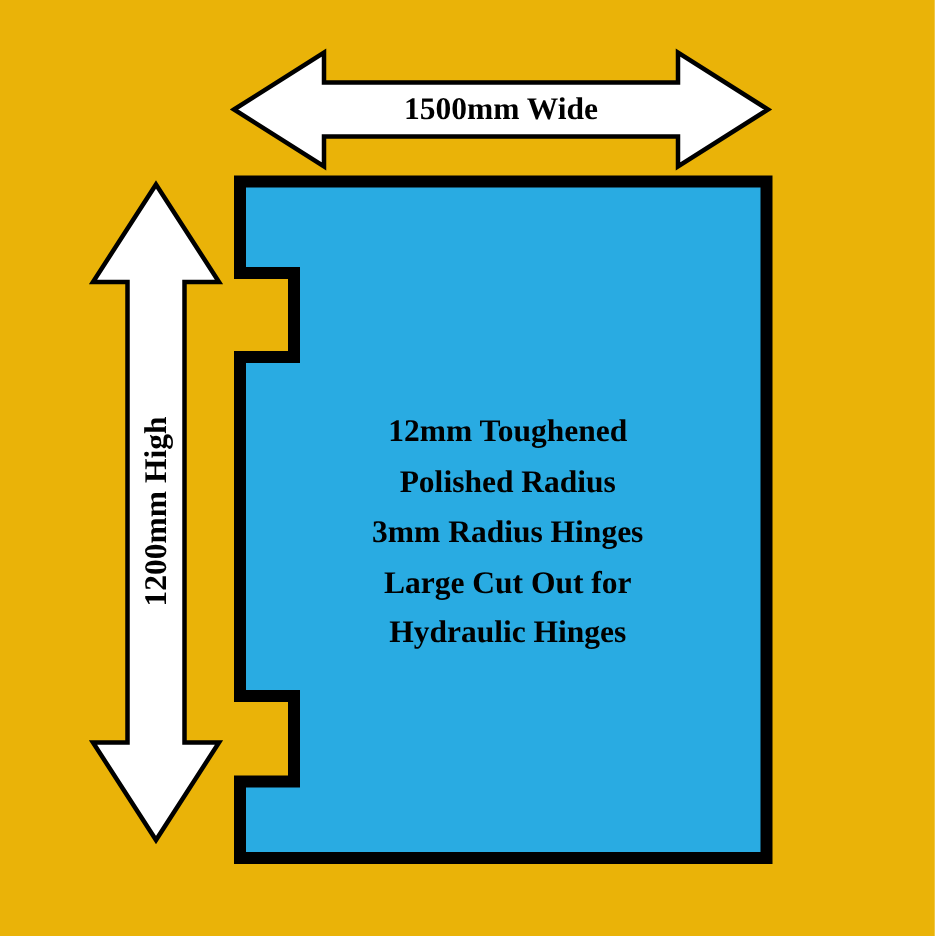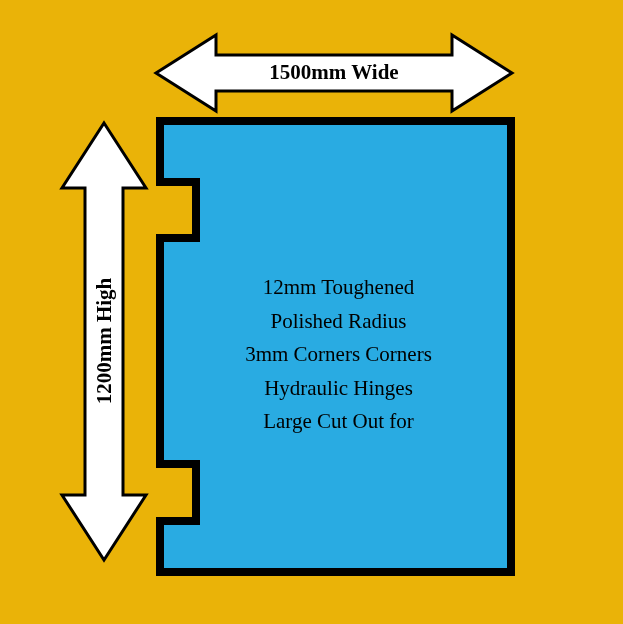--- a/index.html
+++ b/index.html
@@ -42,21 +42,21 @@
     top: 341px;
     transform: translate(-50%, -50%) rotate(-90deg);
     transform-origin: center center;
   }
   .panel-text {
     position: absolute;
     left: 166px;
     top: 271px;
     width: 345px;
     text-align: center;
-    font-weight: normal;
+    font-weight: bold;
     font-size: 21px;
     line-height: 33.5px;
     color: #000000;
   }
 </style>
 </head>
 <body>
 
 <div class="canvas">
 
@@ -69,18 +69,18 @@
     <path d="M 160 121 L 511 121 L 511 572 L 160 572 L 160 521 L 196 521 L 196 464 L 160 464 L 160 238 L 196 238 L 196 182 L 160 182 Z" stroke="#000000" stroke-width="8" stroke-linejoin="miter" fill="#29ABE2"></path>
   </svg>
 
   <div class="dim-label width-label">1500mm Wide</div>
 
   <div class="dim-label height-label">1200mm High</div>
 
   <div class="panel-text">
     <div>12mm Toughened</div>
     <div>Polished Radius</div>
-    <div>3mm Corners Corners</div>
+    <div>3mm Radius Hinges</div>
+    <div>Large Cut Out for</div>
     <div>Hydraulic Hinges</div>
-    <div>Large Cut Out for</div>
   </div>
 
 </div>
 
 </body></html>

